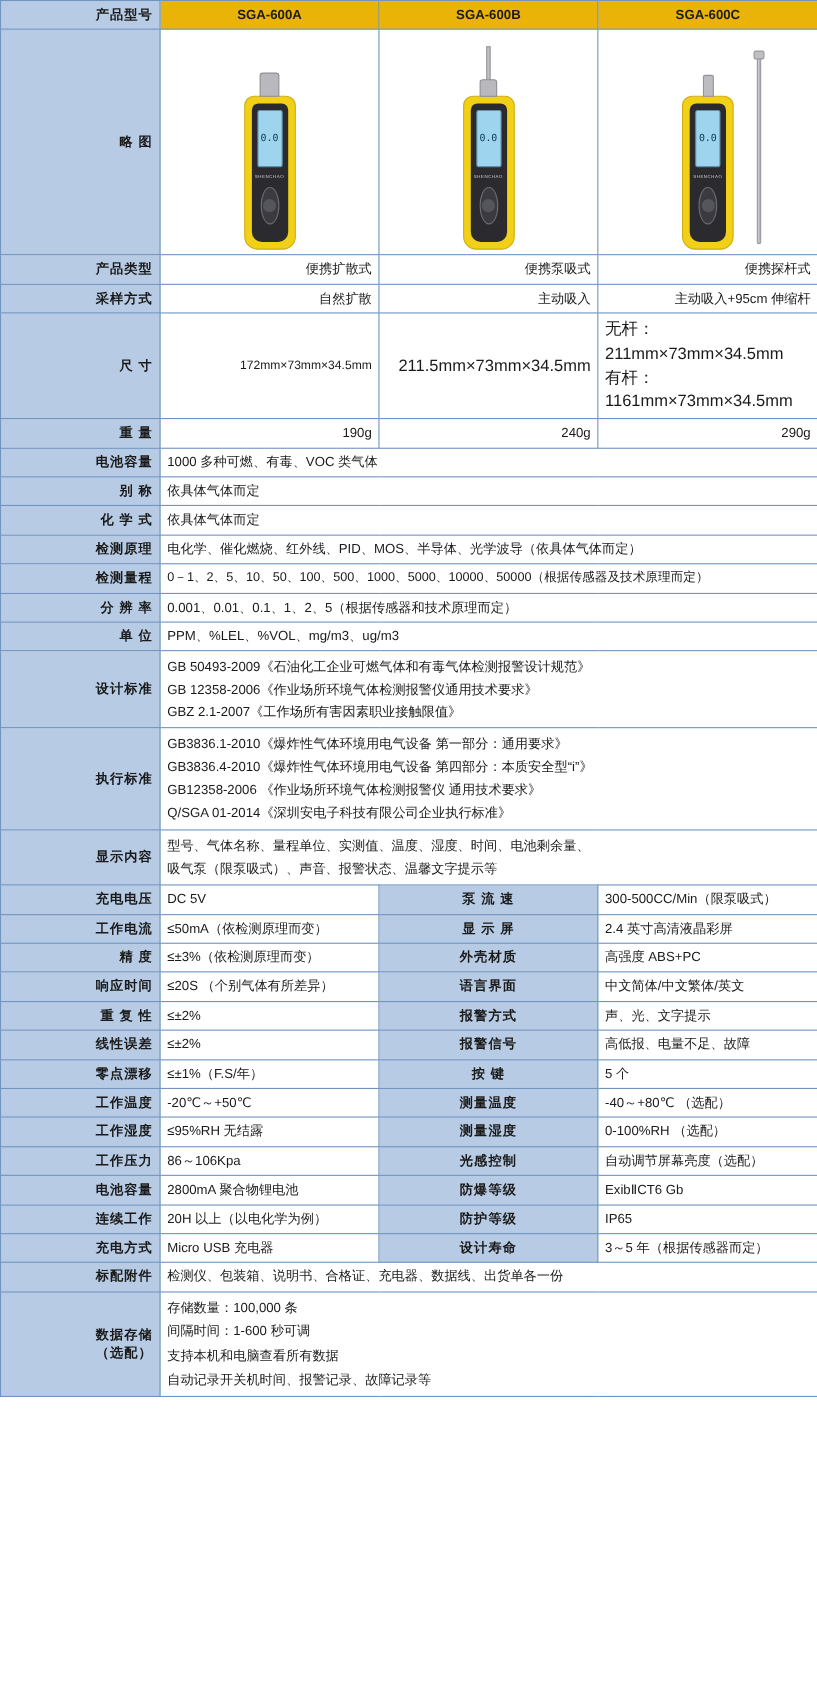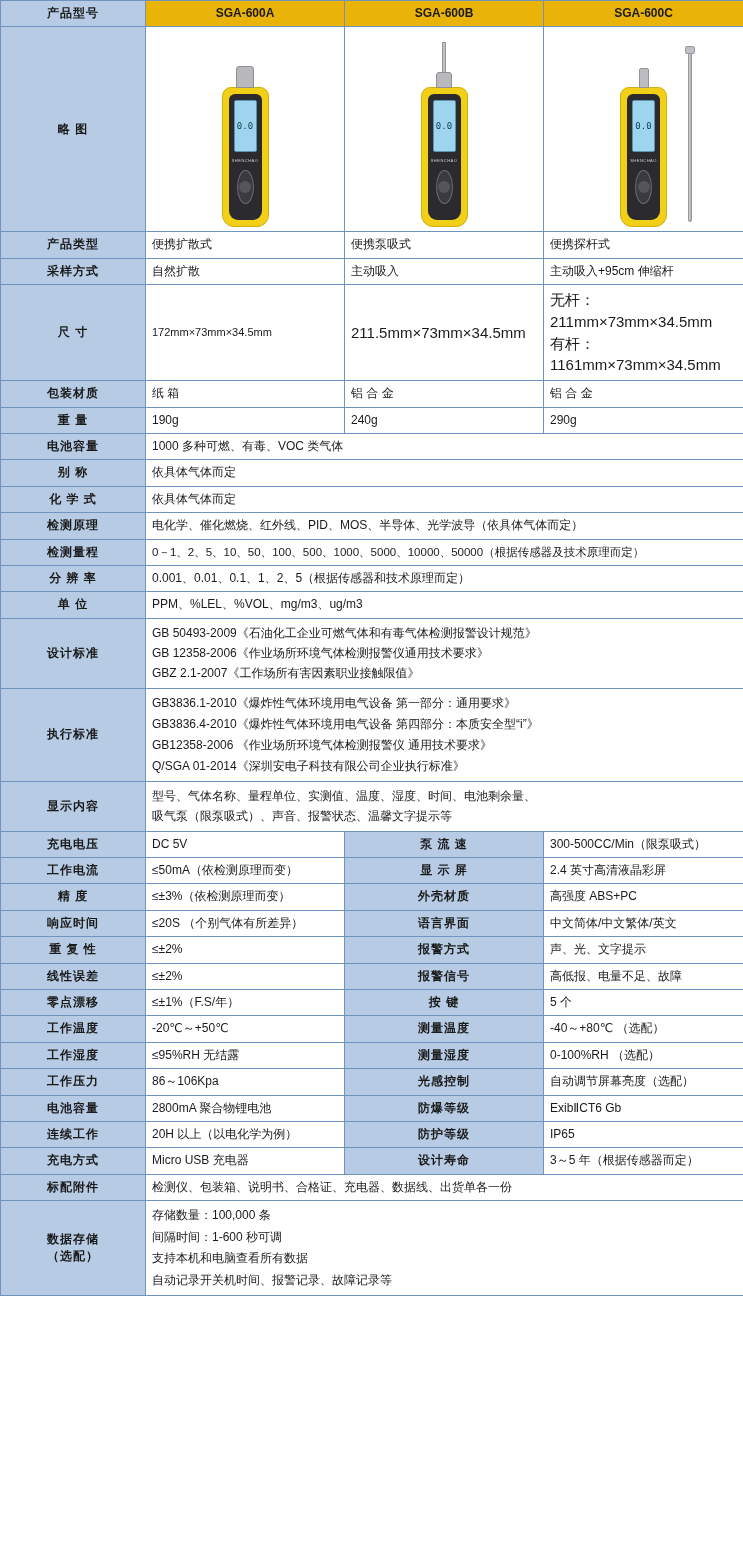--- a/index.html
+++ b/index.html
@@ -23,21 +23,21 @@
   table.spec td {
     border: 1px solid #6f94c0;
     padding: 4px 6px;
     font-size: 12px;
     color: #1a1a1a;
     vertical-align: middle;
     line-height: 1.45;
   }
   td.lbl {
     background: #b7cbe4;
-    text-align: center;
+    text-align: right;
     font-weight: bold;
     font-size: 13px;
     color: #16314f;
     letter-spacing: 1px;
     width: 145px;
   }
   td.lbl2 {
     background: #b7cbe4;
     text-align: center;
     font-weight: bold;
@@ -45,21 +45,21 @@
     color: #16314f;
     letter-spacing: 1px;
   }
   td.val {
     background: #ffffff;
     text-align: left;
     padding-left: 8px;
   }
   td.ctr {
     background: #ffffff;
-    text-align: left;
+    text-align: right;
   }
   td.hdr {
     background: #eab308;
     text-align: center;
     font-weight: bold;
     font-size: 13px;
     color: #16314f;
   }
   .multi { white-space: pre-line; }
 
@@ -261,26 +261,20 @@
       </tr>
 
       <tr>
         <td class="lbl">尺    寸</td>
         <td class="ctr" style="font-size:11px">172mm×73mm×34.5mm</td>
         <td class="ctr" style="font-size:15px">211.5mm×73mm×34.5mm</td>
         <td class="val multi" style="font-size:15px">无杆：211mm×73mm×34.5mm
 有杆：1161mm×73mm×34.5mm</td>
       </tr>
 
-      <tr>
-        <td class="lbl">包装材质</td>
-        <td class="ctr">纸  箱</td>
-        <td class="ctr">铝 合 金</td>
-        <td class="ctr">铝 合 金</td>
-      </tr>
 
       <tr>
         <td class="lbl">重    量</td>
         <td class="ctr">190g</td>
         <td class="ctr">240g</td>
         <td class="ctr">290g</td>
       </tr>
 
       <tr>
         <td class="lbl">电池容量</td>

